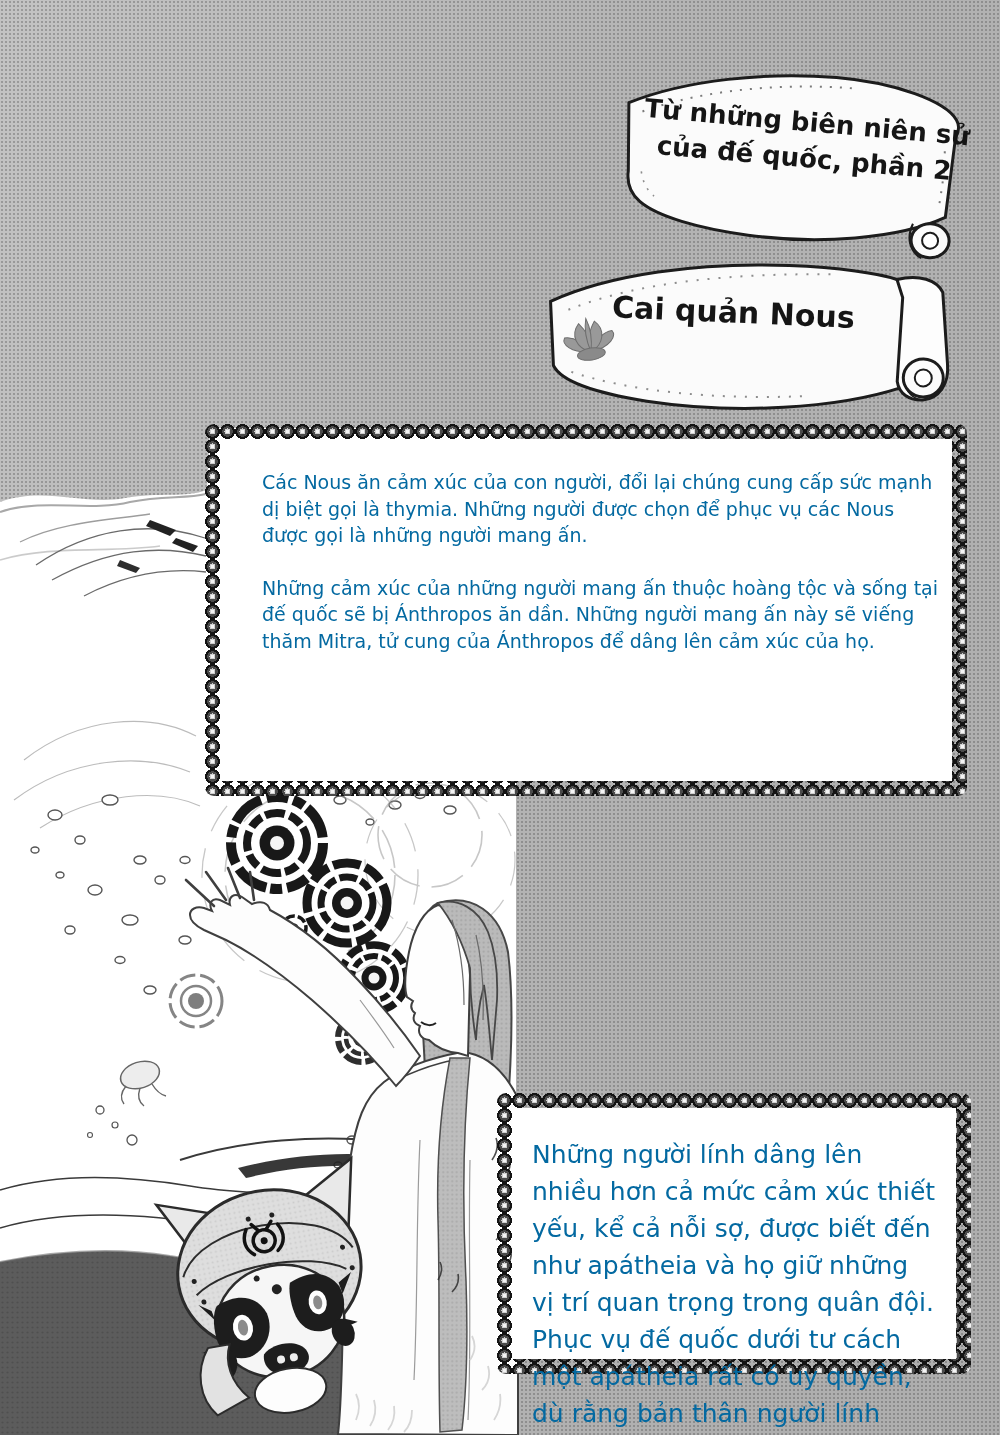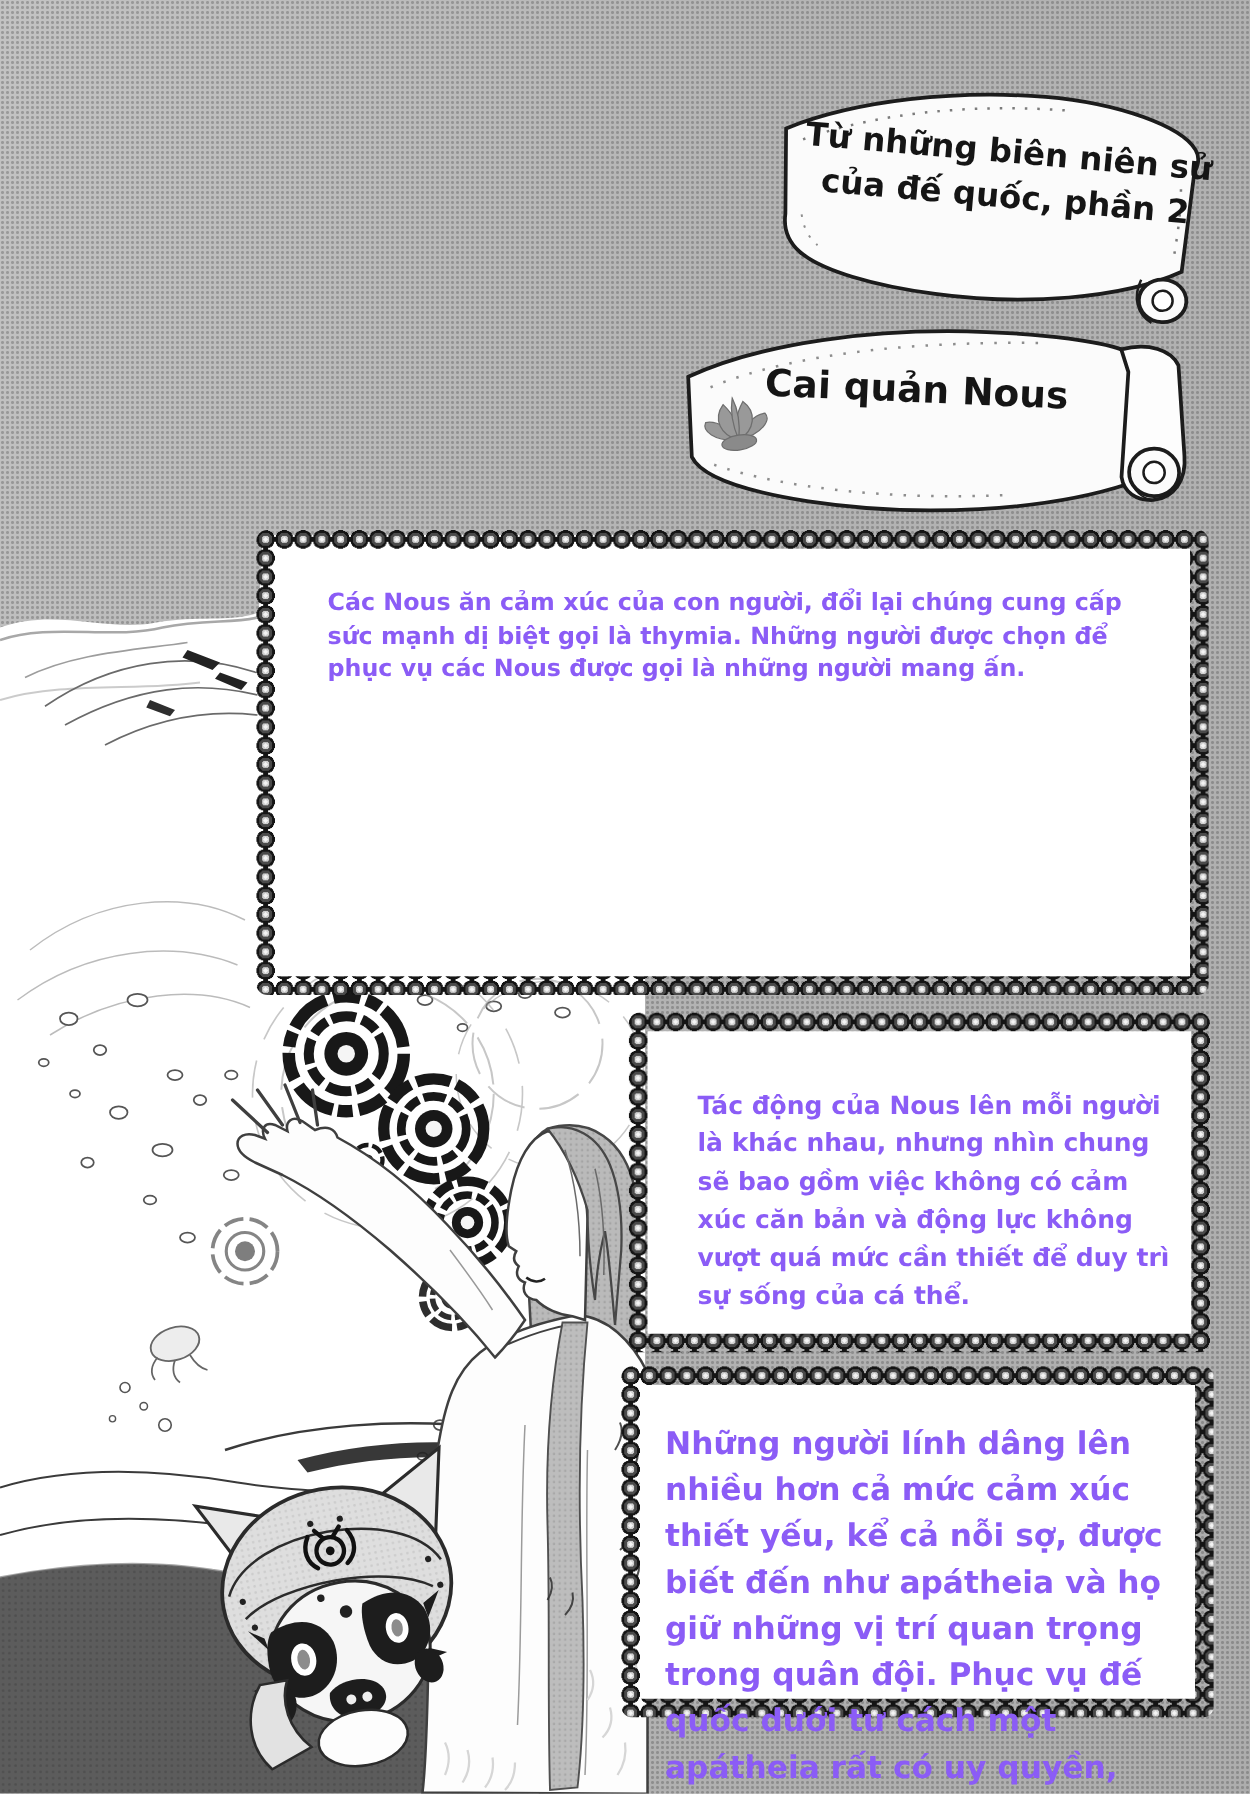--- a/index.html
+++ b/index.html
@@ -14,21 +14,21 @@
   }
   .art{position:absolute;left:0;top:0;width:1000px;height:1435px;pointer-events:none;}
   
   .chainbox{
     position:absolute;border-radius:9px;
     background-image:radial-gradient(circle at 7.5px 7.5px,
       #f4f4f4 0 1.6px, #cfcfcf 1.6px 3px, #4a4a4a 3px 5.3px, #141414 5.3px 7.3px, rgba(0,0,0,0) 7.5px);
     background-size:15px 15px;
   }
   .chainbox .inner{position:absolute;inset:15px;background:#ffffff;}
-  .lore{position:absolute;font-weight:bold;color:#8b5cf6;}
+  .lore{position:absolute;font-weight:normal;color:#0369a1;}
   .lore p{margin:0 0 26px 0;}
   .t1{left:42px;top:30px;width:678px;font-size:19px;line-height:1.40;}
   .t2{left:40px;top:44px;width:386px;font-size:20px;line-height:1.52;}
   .t2 p,.t3 p{margin:0;}
   .t3{left:20px;top:28px;width:404px;font-size:25px;line-height:1.48;}
   
   .banner{position:absolute;}
   .banner svg{position:absolute;left:0;top:0;}
   .btxt{position:absolute;left:0;width:100%;text-align:center;font-weight:bold;color:#151515;}
   .b1txt{top:44px;font-size:26px;line-height:36px;transform:rotate(2deg);}
@@ -235,31 +235,25 @@
     <g fill="none" stroke="#d6d6d6" stroke-width="1.8">
       <path d="M356,1420 q6,-14 0,-26 M370,1426 q8,-12 4,-26 M388,1430 q8,-10 6,-24 M404,1432 q8,-8 8,-22"></path>
       <path d="M470,1360 q8,-12 2,-24 M482,1390 q10,-10 6,-24 M494,1420 q8,-12 6,-26 M506,1350 q6,-10 2,-20"></path>
     </g>
   </svg>
 
   <div class="chainbox" style="left:205px;top:424px;width:762px;height:372px;">
     <div class="inner">
       <div class="lore t1">
         <p>Các Nous ăn cảm xúc của con người, đổi lại chúng cung cấp sức mạnh dị biệt gọi là thymia. Những người được chọn để phục vụ các Nous được gọi là những người mang ấn.</p>
+        <p>Những cảm xúc của những người mang ấn thuộc hoàng tộc và sống tại đế quốc sẽ bị Ánthropos ăn dần. Những người mang ấn này sẽ viếng thăm Mitra, tử cung của Ánthropos để dâng lên cảm xúc của họ.</p>
       </div>
     </div>
   </div>
 
-  <div class="chainbox" style="left:503px;top:810px;width:465px;height:272px;">
-    <div class="inner">
-      <div class="lore t2">
-        <p>Tác động của Nous lên mỗi người là khác nhau, nhưng nhìn chung sẽ bao gồm việc không có cảm xúc căn bản và động lực không vượt quá mức cần thiết để duy trì sự sống của cá thể.</p>
-      </div>
-    </div>
-  </div>
 
   <div class="chainbox" style="left:497px;top:1093px;width:474px;height:281px;">
     <div class="inner">
       <div class="lore t3">
         <p>Những người lính dâng lên nhiều hơn cả mức cảm xúc thiết yếu, kể cả nỗi sợ, được biết đến như apátheia và họ giữ những vị trí quan trọng trong quân đội. Phục vụ đế quốc dưới tư cách một apátheia rất có uy quyền, dù rằng bản thân người lính không thể cảm nhận được niềm kiêu hãnh mà vị trí đó mang lại.</p>
       </div>
     </div>
   </div>
 
   <div class="banner" style="left:612px;top:60px;width:385px;height:205px;transform:rotate(3deg);">

